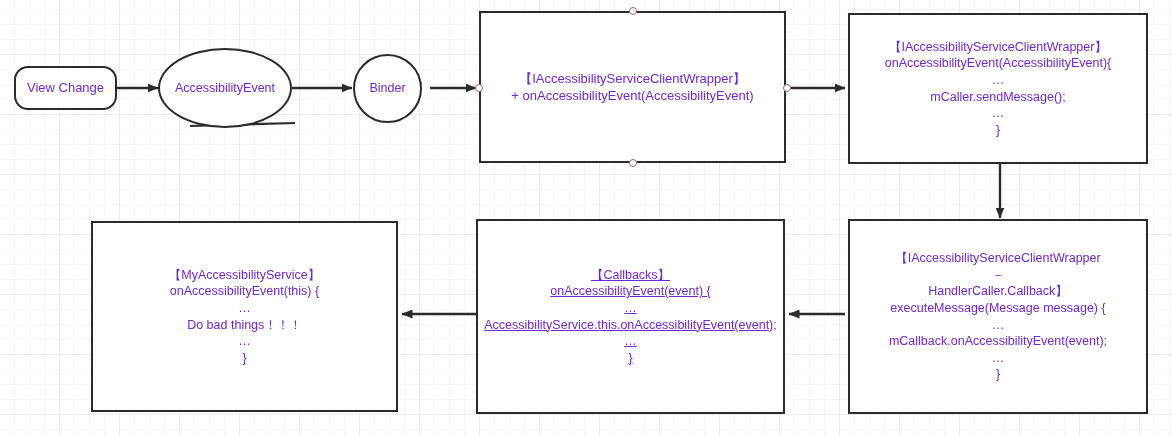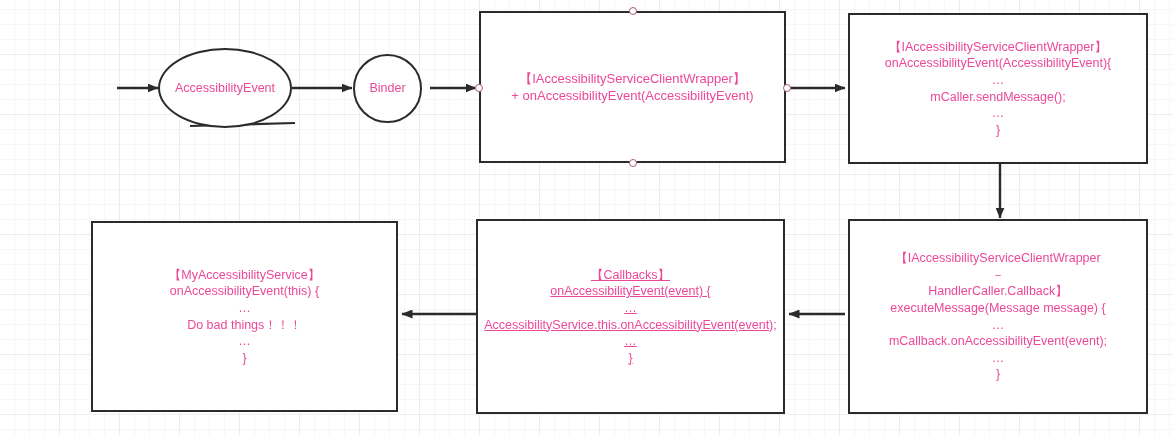--- a/index.html
+++ b/index.html
@@ -23,21 +23,21 @@
   }
   .shape{
     position:absolute;
     box-sizing:border-box;
     background:#ffffff;
     border:2px solid #2b2b2b;
     display:flex;
     align-items:center;
     justify-content:center;
     text-align:center;
-    color:#ec4899;
+    color:#6d28d9;
   }
   .rect{ }
   .rounded{ border-radius:14px; }
   .ellipse{ border-radius:50%; }
   .circle{ border-radius:50%; }
   .label{
     white-space:pre-line;
     line-height:1.33;
     padding:0 6px;
   }
@@ -95,20 +95,23 @@
 
     <g>
       <line x1="845" y1="314" x2="789" y2="314" stroke="#2b2b2b" stroke-width="2.4" marker-end="url(#arrow)"></line>
     </g>
 
     <g>
       <line x1="476" y1="314" x2="402" y2="314" stroke="#2b2b2b" stroke-width="2.4" marker-end="url(#arrow)"></line>
     </g>
   </svg>
 
+  <div class="shape rounded" style="left:14px;top:66px;width:103px;height:44px;">
+    <span class="label t13">View Change</span>
+  </div>
 
   <div class="shape ellipse" style="left:158px;top:48px;width:134px;height:80px;">
     <span class="label t12">AccessibilityEvent</span>
   </div>
 
   <div class="shape circle" style="left:353px;top:54px;width:69px;height:69px;">
     <span class="label t12">Binder</span>
   </div>
 
   <div class="shape rect" style="left:479px;top:11px;width:307px;height:152px;">

